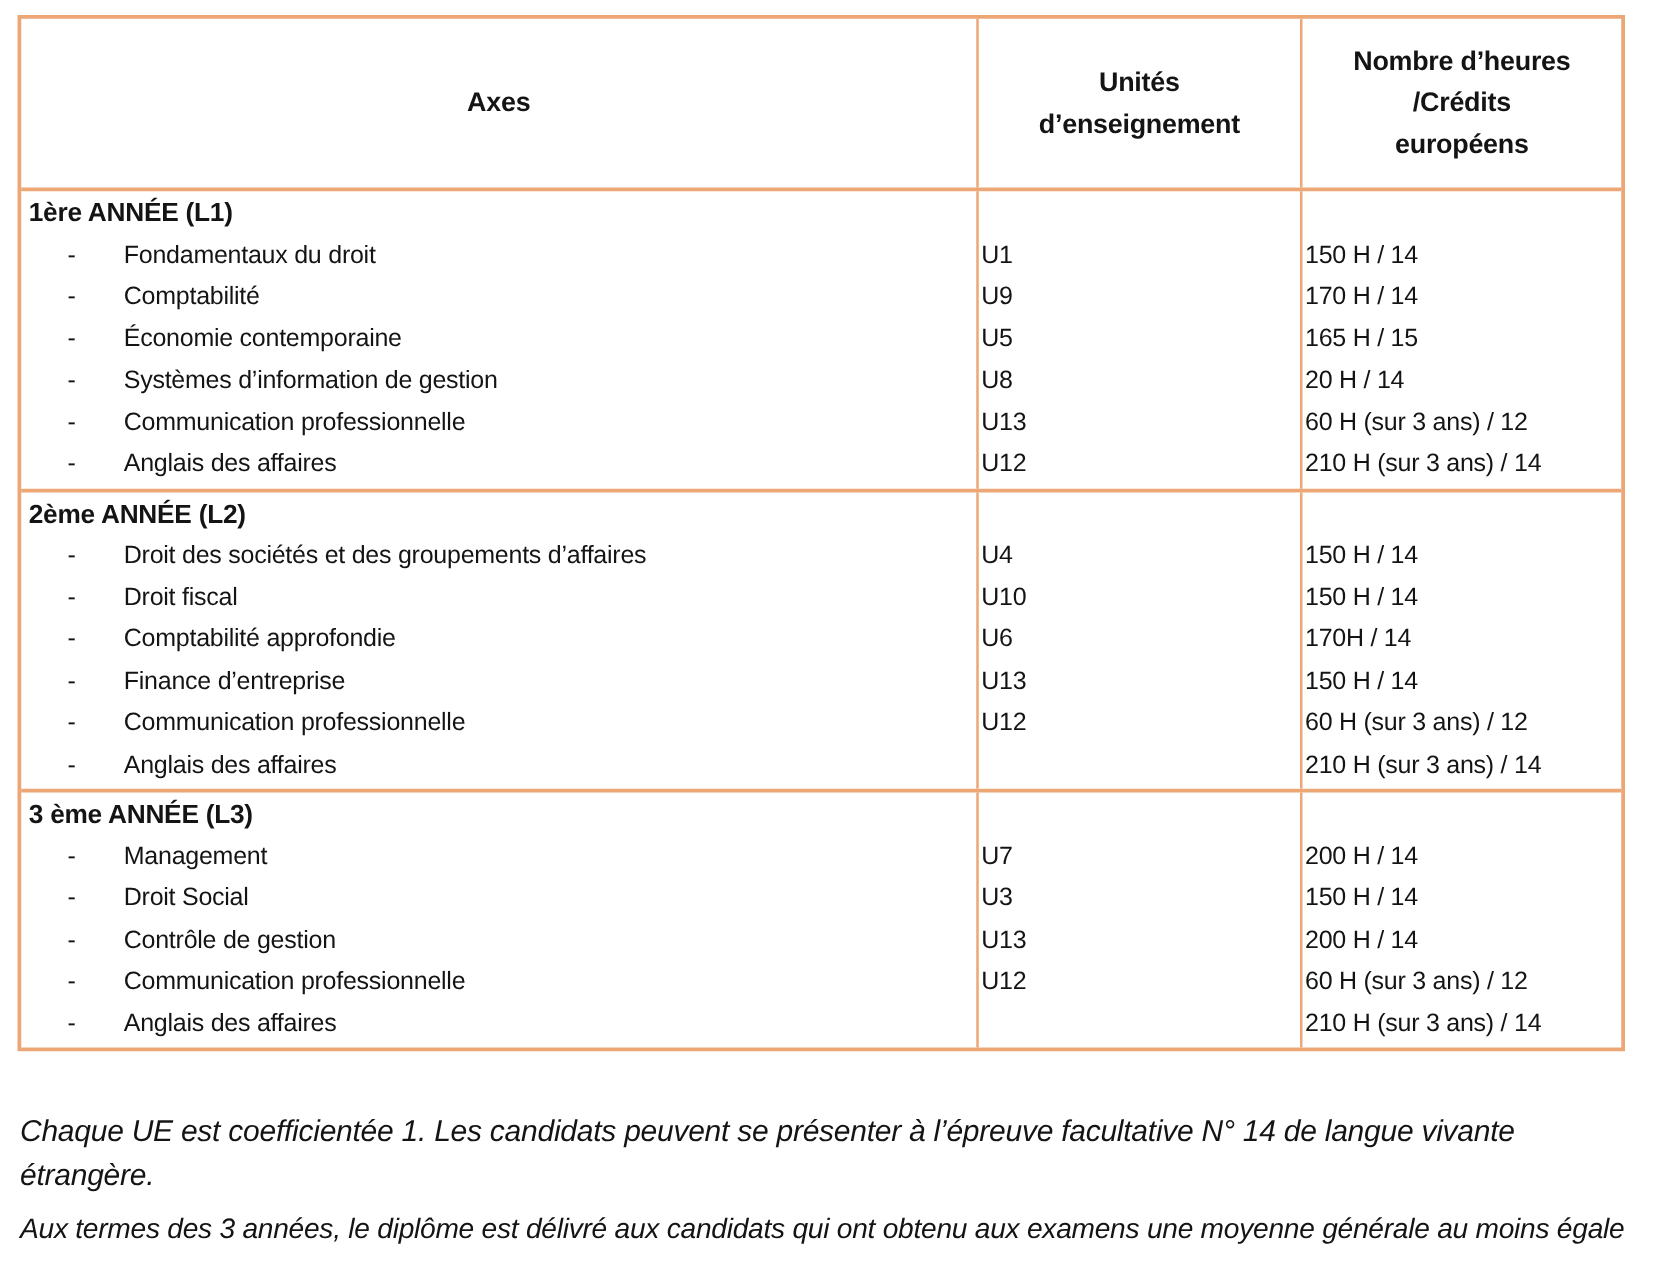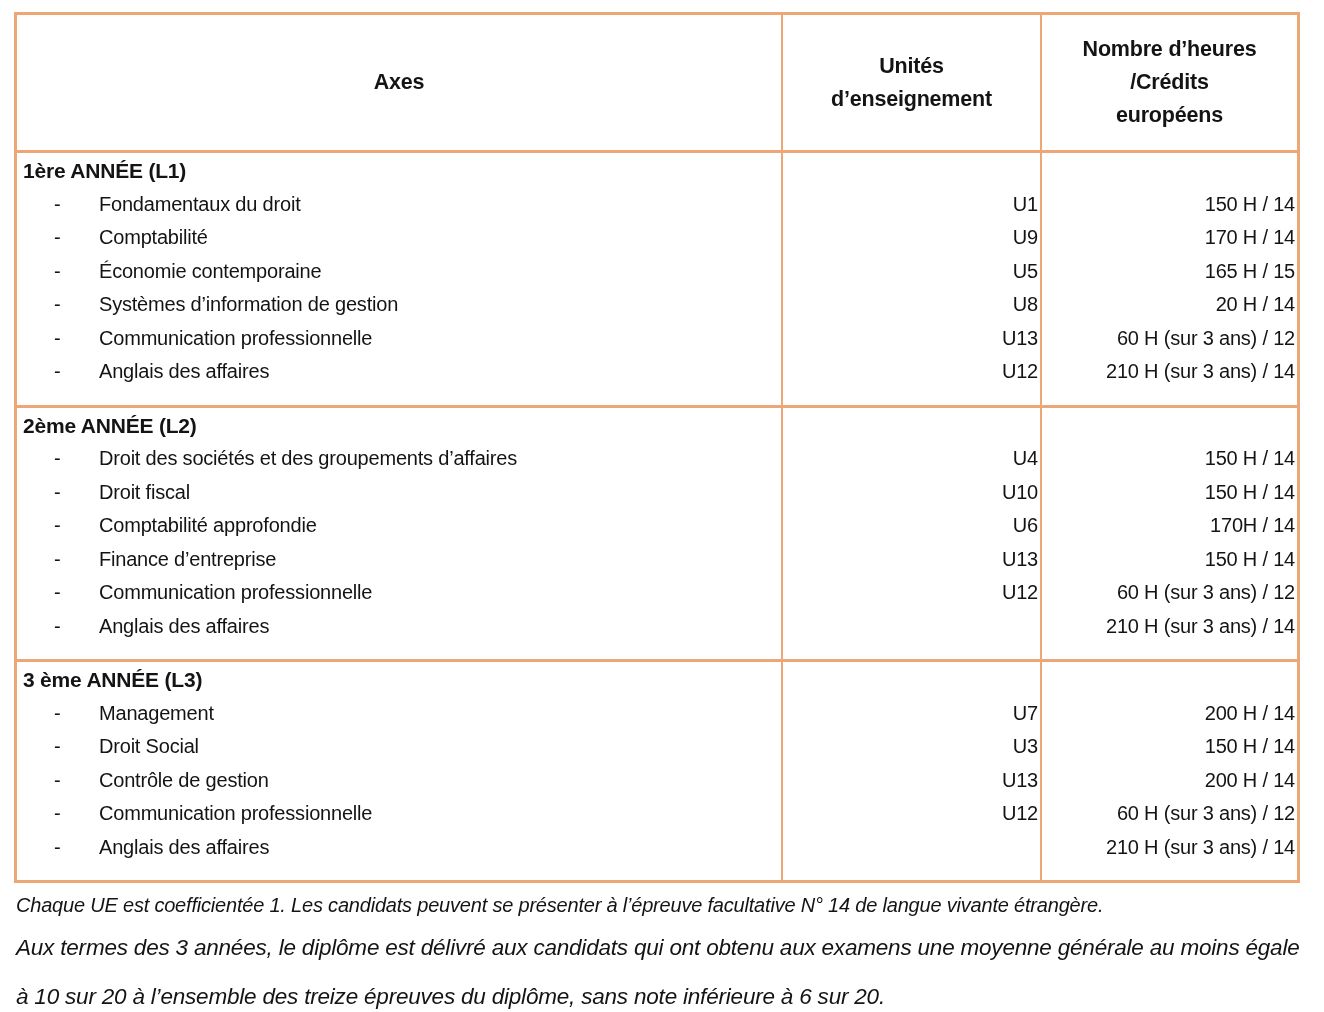--- a/index.html
+++ b/index.html
@@ -40,36 +40,36 @@
     justify-content: center;
     text-align: center;
     font-weight: bold;
     font-size: 21.5px;
     line-height: 33px;
     white-space: pre-line;
   }
 
   
   .cell { font-size: 20px; line-height: 33.5px; }
-  .axes-cell { padding: 1px 8px 16px 6px; }
+  .axes-cell { padding: 1px 8px 2px 6px; }
   .year-heading { font-weight: bold; font-size: 21px; }
   .axis-item { position: relative; padding-left: 76px; }
   .axis-item .dash { position: absolute; left: 31px; top: 0; }
-  .num-cell { text-align: right; padding: 1px 2px 2px 2px; }
+  .num-cell { text-align: left; padding: 1px 2px 2px 2px; }
   .blank-line { height: 33.5px; }
 
   
   .notes {
     position: absolute;
     left: 16px;
     top: 888px;
     width: 1296px;
     font-style: italic;
   }
-  .notes .n1 { margin: 0; font-size: 20px;   line-height: 35px; letter-spacing: -0.2px; }
+  .notes .n1 { margin: 0; font-size: 24px;   line-height: 35px; letter-spacing: -0.2px; }
   .notes .n2 { margin: 0; font-size: 22.5px; line-height: 49px; letter-spacing: -0.2px; }
 </style>
 </head>
 <body>
 
 <div class="page">
 
   <div class="prog-table">
 
     <div class="t-row header-row">

